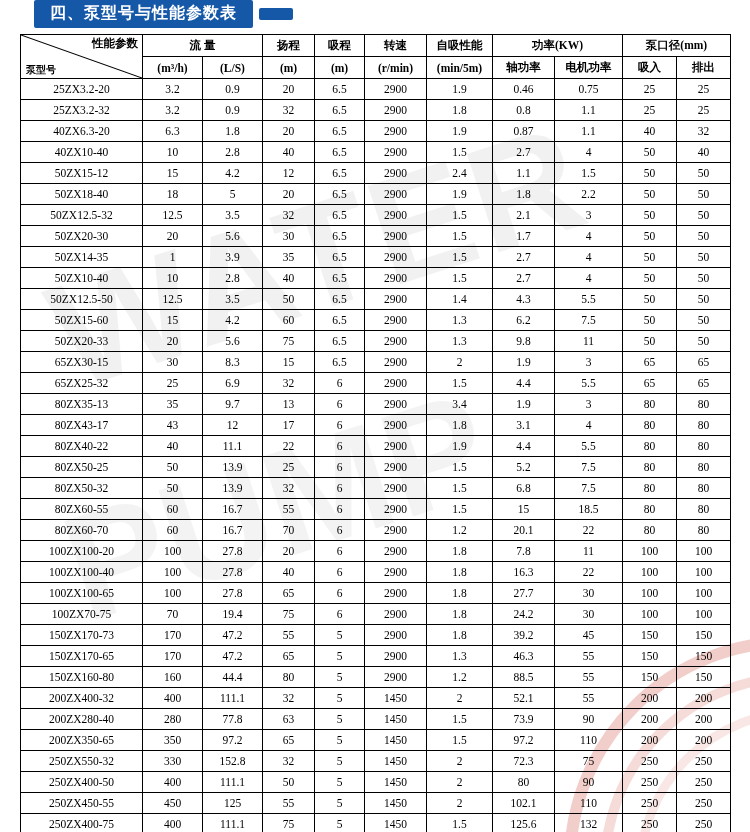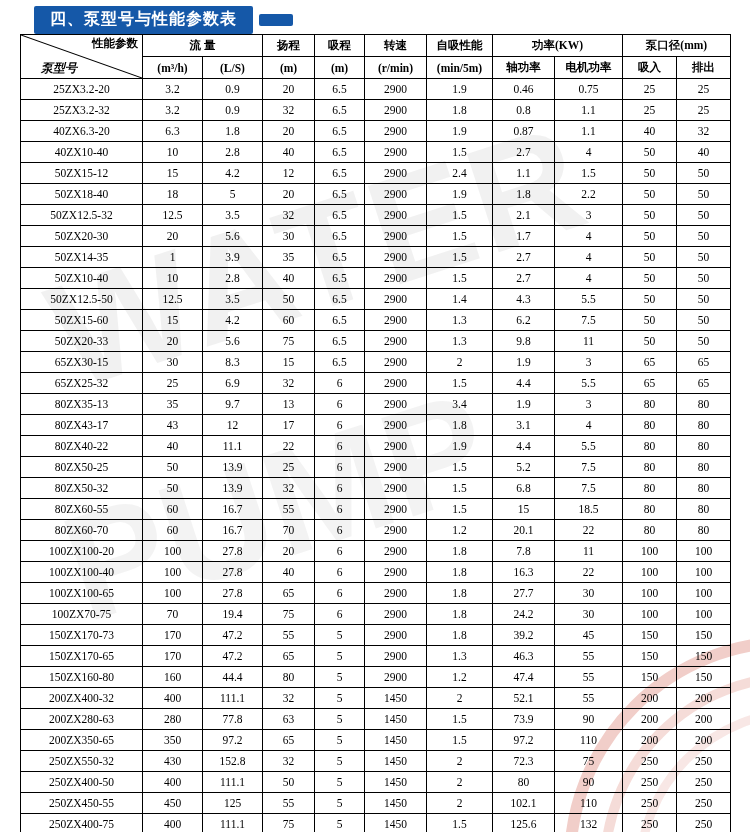--- a/index.html
+++ b/index.html
@@ -41,21 +41,20 @@
   }
   .wm-arcs{
     position:absolute;
     right:-60px;bottom:-50px;
     width:260px;height:260px;
   }
   .title-wrap{
     position:relative;
     z-index:2;
     height:34px;
-    padding-top:6px;
     padding-left:34px;
     box-sizing:border-box;
   }
   .title-box{
     display:inline-block;
     background:#1558a8;
     color:#ffffff;
     font-family:"Liberation Sans", sans-serif;
     font-weight:bold;
     font-size:16px;
@@ -104,21 +103,21 @@
     padding:0 !important;
     height:42px !important;
   }
   .hdr-corner .diag{
     position:absolute;left:0;top:0;width:100%;height:100%;
   }
   .hdr-corner .lbl-top{
     position:absolute;right:4px;top:1px;font-weight:bold;font-size:11.5px;
   }
   .hdr-corner .lbl-bot{
-    position:absolute;left:20px;bottom:1px;font-weight:bold;font-size:12px;font-style:italic;
+    position:absolute;left:5px;bottom:1px;font-weight:bold;font-size:10px;
   }
   .model-cell{ text-align:center; }
   .unit{ font-size:11px;margin-left:28px; }
 </style>
 </head>
 <body>
 
 <div class="watermark">
   <div class="wm-text">WATER</div>
   <div class="wm-text2">PUMP</div>
@@ -544,40 +543,40 @@
           <td>150</td>
         </tr>
         <tr>
           <td class="model-cell">150ZX160-80</td>
           <td>160</td>
           <td>44.4</td>
           <td>80</td>
           <td>5</td>
           <td>2900</td>
           <td>1.2</td>
-          <td>47.4</td>
+          <td>88.5</td>
           <td>55</td>
           <td>150</td>
           <td>150</td>
         </tr>
         <tr>
           <td class="model-cell">200ZX400-32</td>
           <td>400</td>
           <td>111.1</td>
           <td>32</td>
           <td>5</td>
           <td>1450</td>
           <td>2</td>
           <td>52.1</td>
           <td>55</td>
           <td>200</td>
           <td>200</td>
         </tr>
         <tr>
-          <td class="model-cell">200ZX280-63</td>
+          <td class="model-cell">200ZX280-40</td>
           <td>280</td>
           <td>77.8</td>
           <td>63</td>
           <td>5</td>
           <td>1450</td>
           <td>1.5</td>
           <td>73.9</td>
           <td>90</td>
           <td>200</td>
           <td>200</td>
@@ -590,21 +589,21 @@
           <td>5</td>
           <td>1450</td>
           <td>1.5</td>
           <td>97.2</td>
           <td>110</td>
           <td>200</td>
           <td>200</td>
         </tr>
         <tr>
           <td class="model-cell">250ZX550-32</td>
-          <td>430</td>
+          <td>330</td>
           <td>152.8</td>
           <td>32</td>
           <td>5</td>
           <td>1450</td>
           <td>2</td>
           <td>72.3</td>
           <td>75</td>
           <td>250</td>
           <td>250</td>
         </tr>

